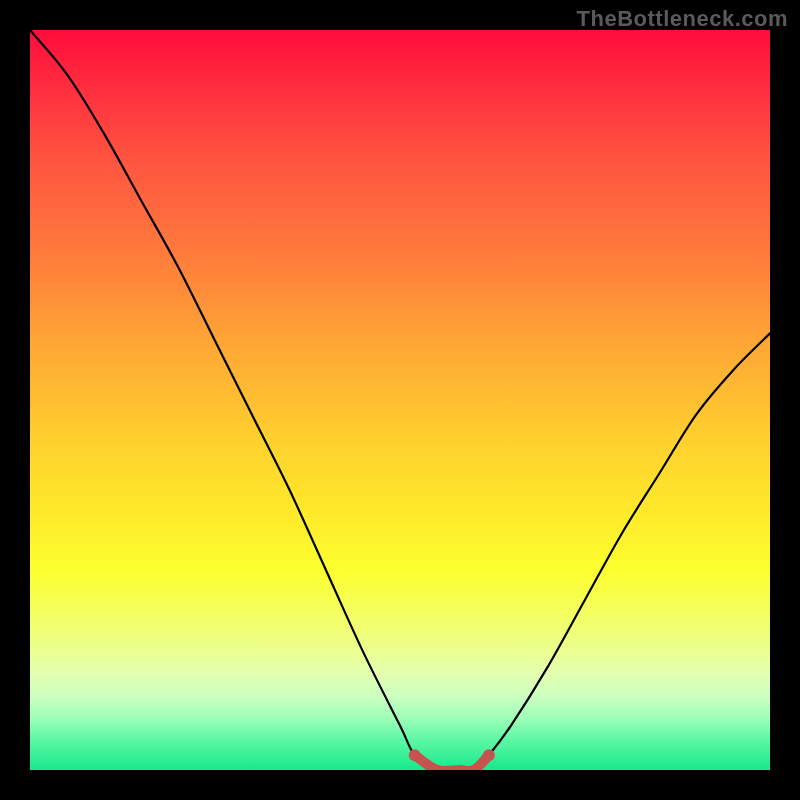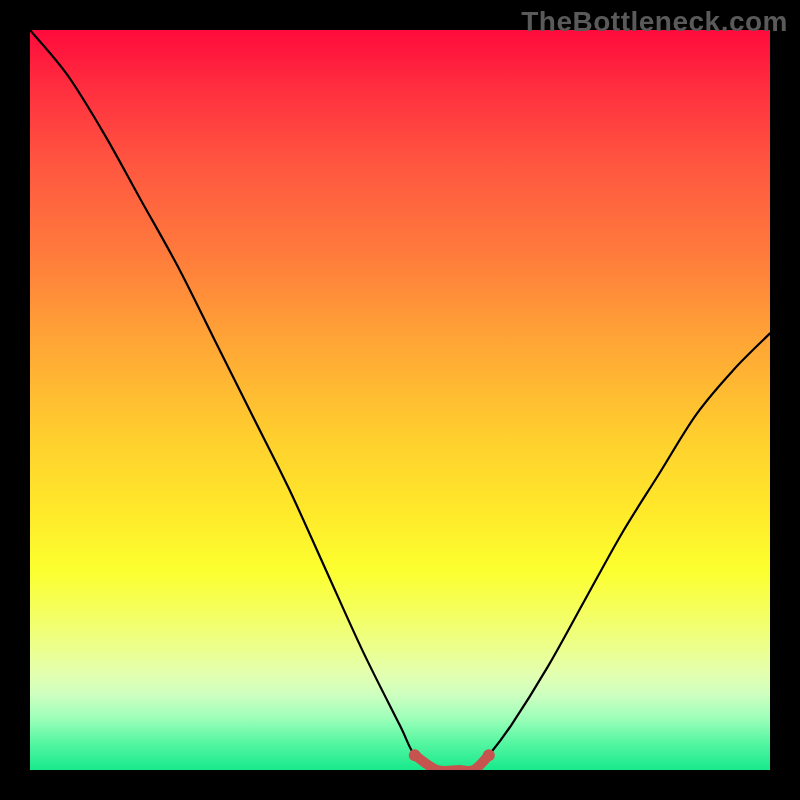--- a/index.html
+++ b/index.html
@@ -14,21 +14,21 @@
     position: relative;
     width: 800px;
     height: 800px;
     background: #000;
   }
   .watermark {
     position: absolute;
     top: 6px;
     right: 12px;
     color: #5a5a5a;
-    font-size: 28px;
+    font-size: 22px;
     font-weight: 600;
     letter-spacing: 0.5px;
     z-index: 5;
   }
   .plot {
     position: absolute;
     left: 30px;
     top: 30px;
     width: 740px;
     height: 740px;

